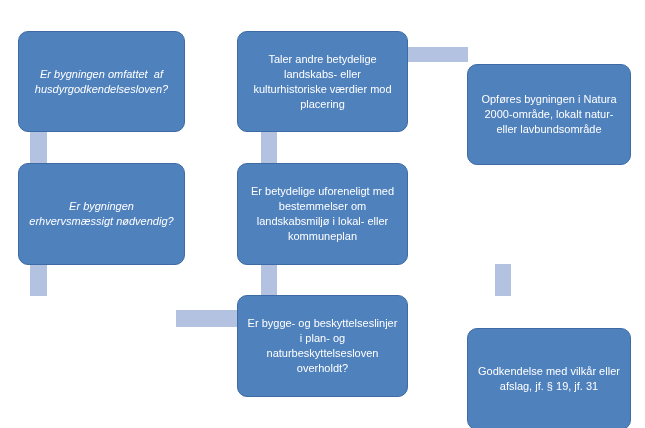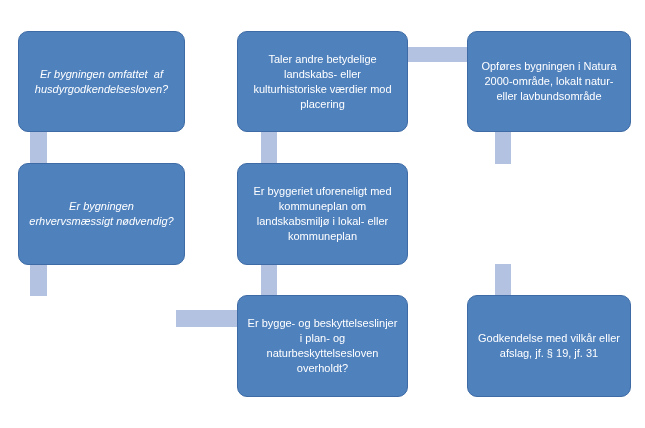--- a/index.html
+++ b/index.html
@@ -28,21 +28,21 @@
     color: #ffffff;
     font-size: 11px;
     line-height: 15px;
     padding: 4px 9px;
     z-index: 2;
   }
   .box .box-text { white-space: pre-wrap; }
   
   .cL { left: 18px;  width: 167px; font-style: italic; }
   .cM { left: 237px; width: 171px; }
-  .cR { left: 467px; width: 164px; }
+  .cR { left: 467px; width: 164px; margin-top: 33px; }
   
   .r1 { top: 31px;  height: 101px; }
   .r2 { top: 163px; height: 102px; }
   .r3 { top: 295px; height: 102px; }
   
   .conn {
     position: absolute;
     background: #b3c2e0;
     z-index: 1;
   }
@@ -73,21 +73,21 @@
     <span class="box-text">Er bygningen omfattet  af husdyrgodkendelsesloven?</span>
   </div>
   <div class="box cL r2">
     <span class="box-text">Er bygningen erhvervsmæssigt nødvendig?</span>
   </div>
 
   <div class="box cM r1">
     <span class="box-text">Taler andre betydelige landskabs- eller kulturhistoriske værdier mod placering</span>
   </div>
   <div class="box cM r2">
-    <span class="box-text">Er byggeriet uforeneligt med kommuneplan om landskabsmiljø i lokal- eller kommuneplan</span>
+    <span class="box-text">Er betydelige uforeneligt med bestemmelser om landskabsmiljø i lokal- eller kommuneplan</span>
   </div>
   <div class="box cM r3">
     <span class="box-text">Er bygge- og beskyttelseslinjer i plan- og naturbeskyttelsesloven overholdt?</span>
   </div>
 
   <div class="box cR r1">
     <span class="box-text">Opføres bygningen i Natura 2000-område, lokalt natur- eller lavbundsområde</span>
   </div>
   <div class="box cR r3">
     <span class="box-text">Godkendelse med vilkår eller afslag, jf. § 19, jf. 31</span>

